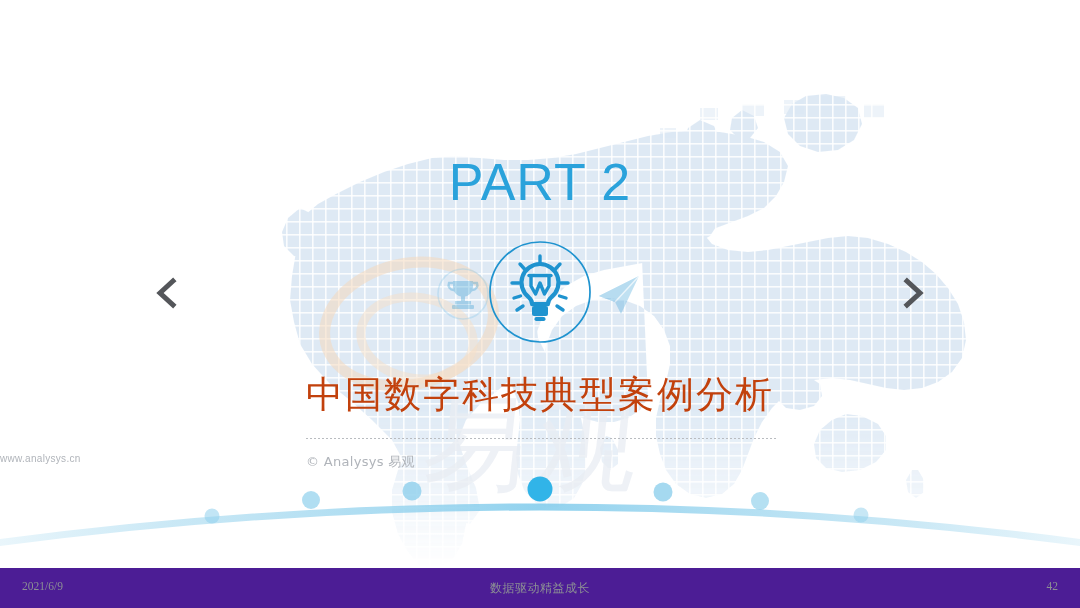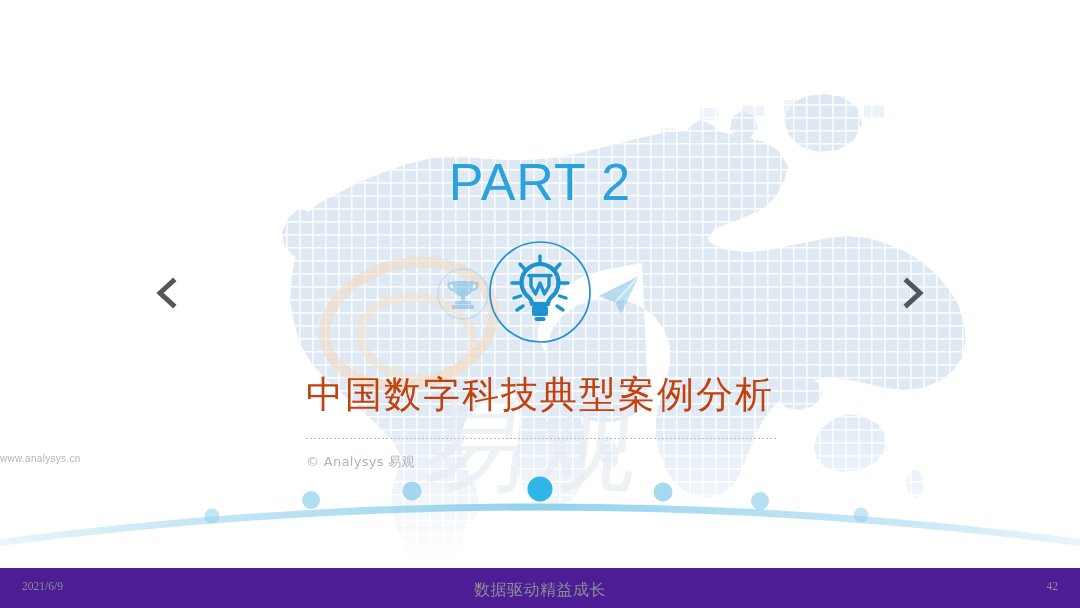--- a/index.html
+++ b/index.html
@@ -185,21 +185,21 @@
     font-size: 11.5px;
     color: #8c8f94;
     font-family: "Liberation Serif", serif;
   }
   .footer-center {
     position: absolute;
     left: 0;
     top: 12px;
     width: 1080px;
     text-align: center;
-    font-size: 16px;
+    font-size: 12px;
     color: #8c8f94;
     letter-spacing: .5px;
     font-family: "DejaVu Sans", sans-serif;
   }
   .footer-page {
     position: absolute;
     right: 22px;
     top: 12px;
     font-size: 11.5px;
     color: #8c8f94;

